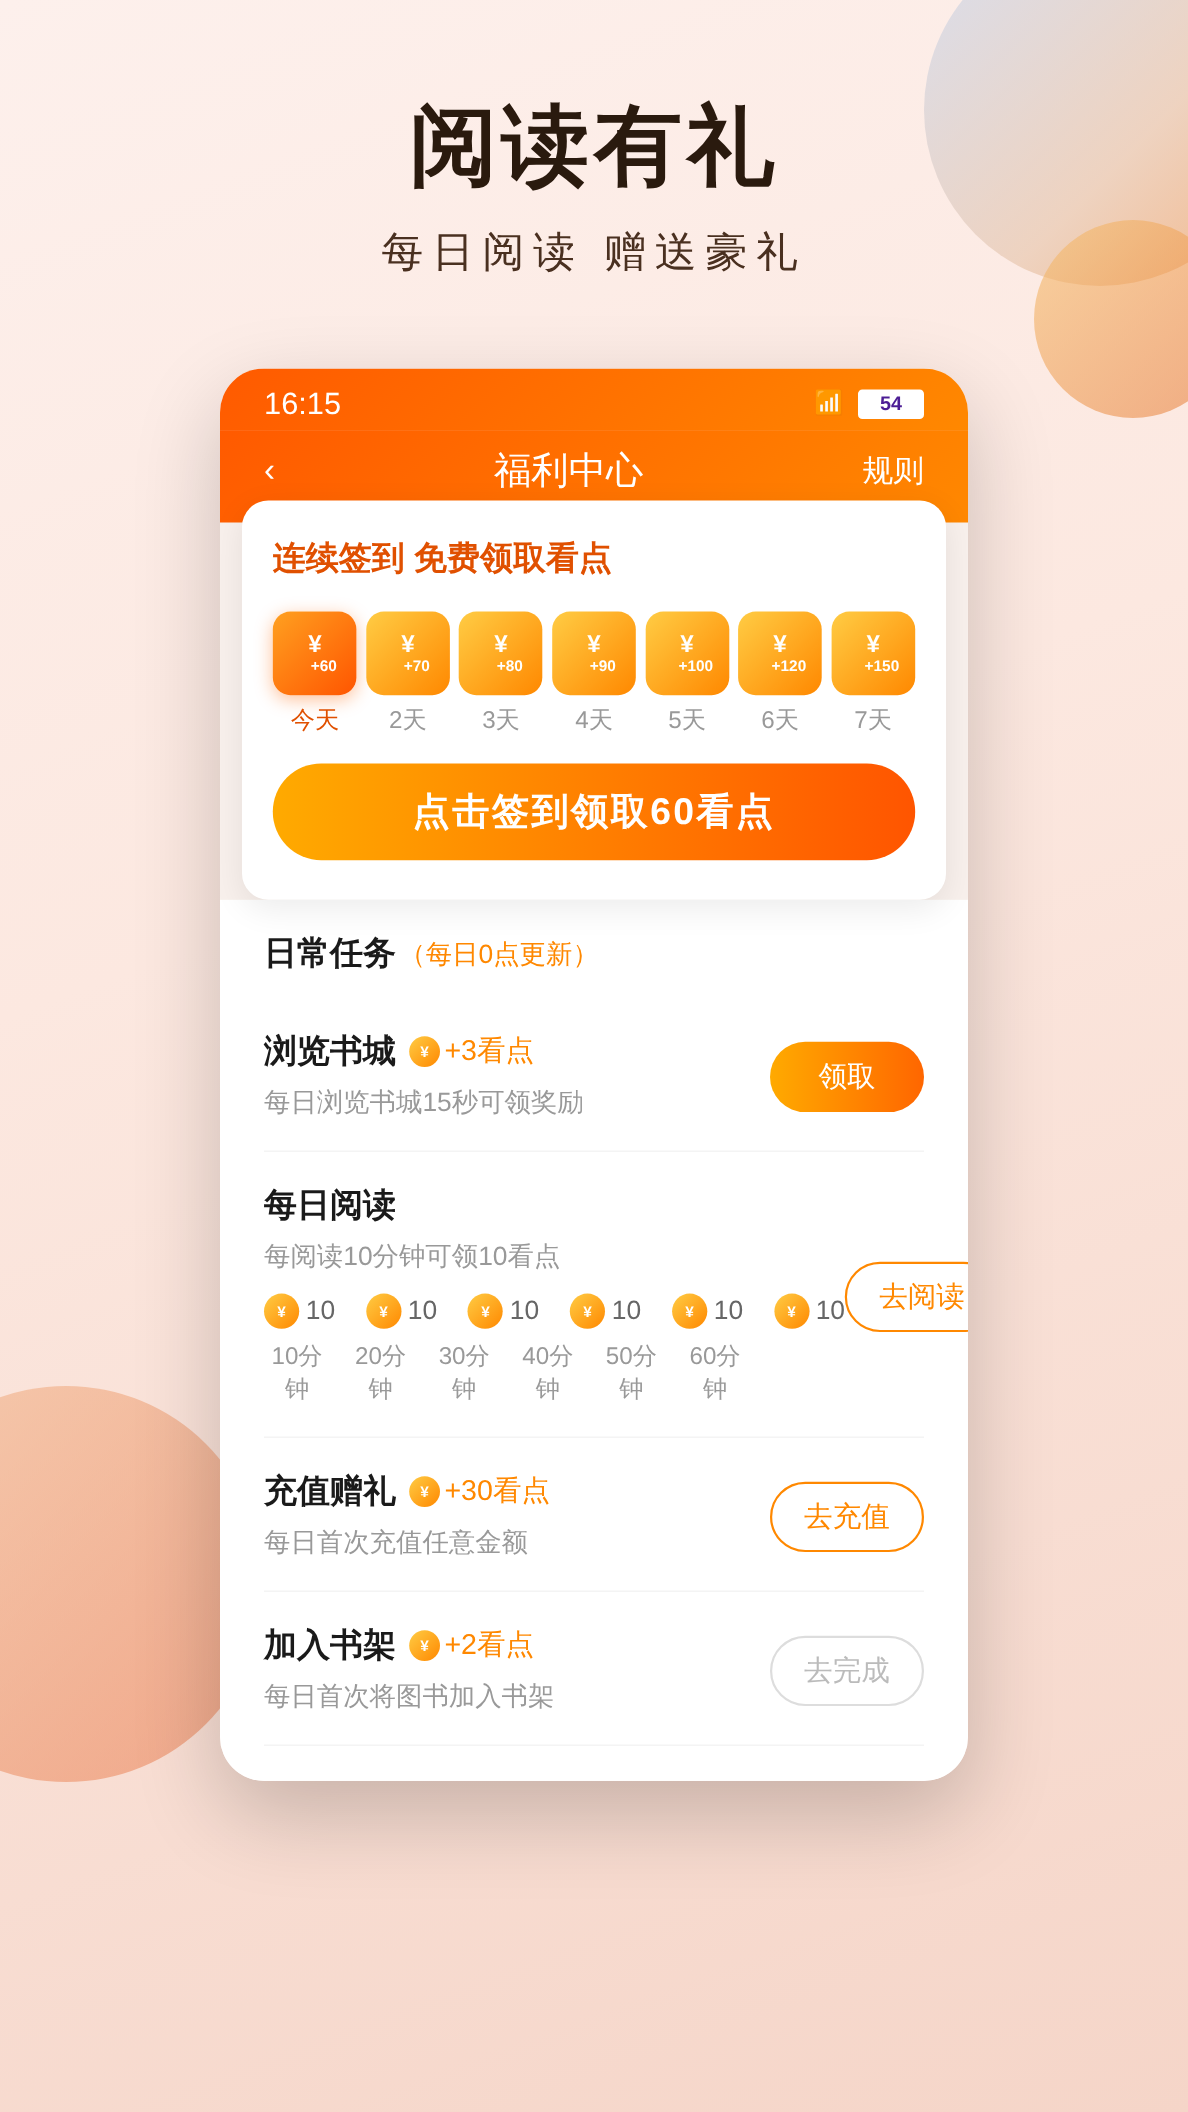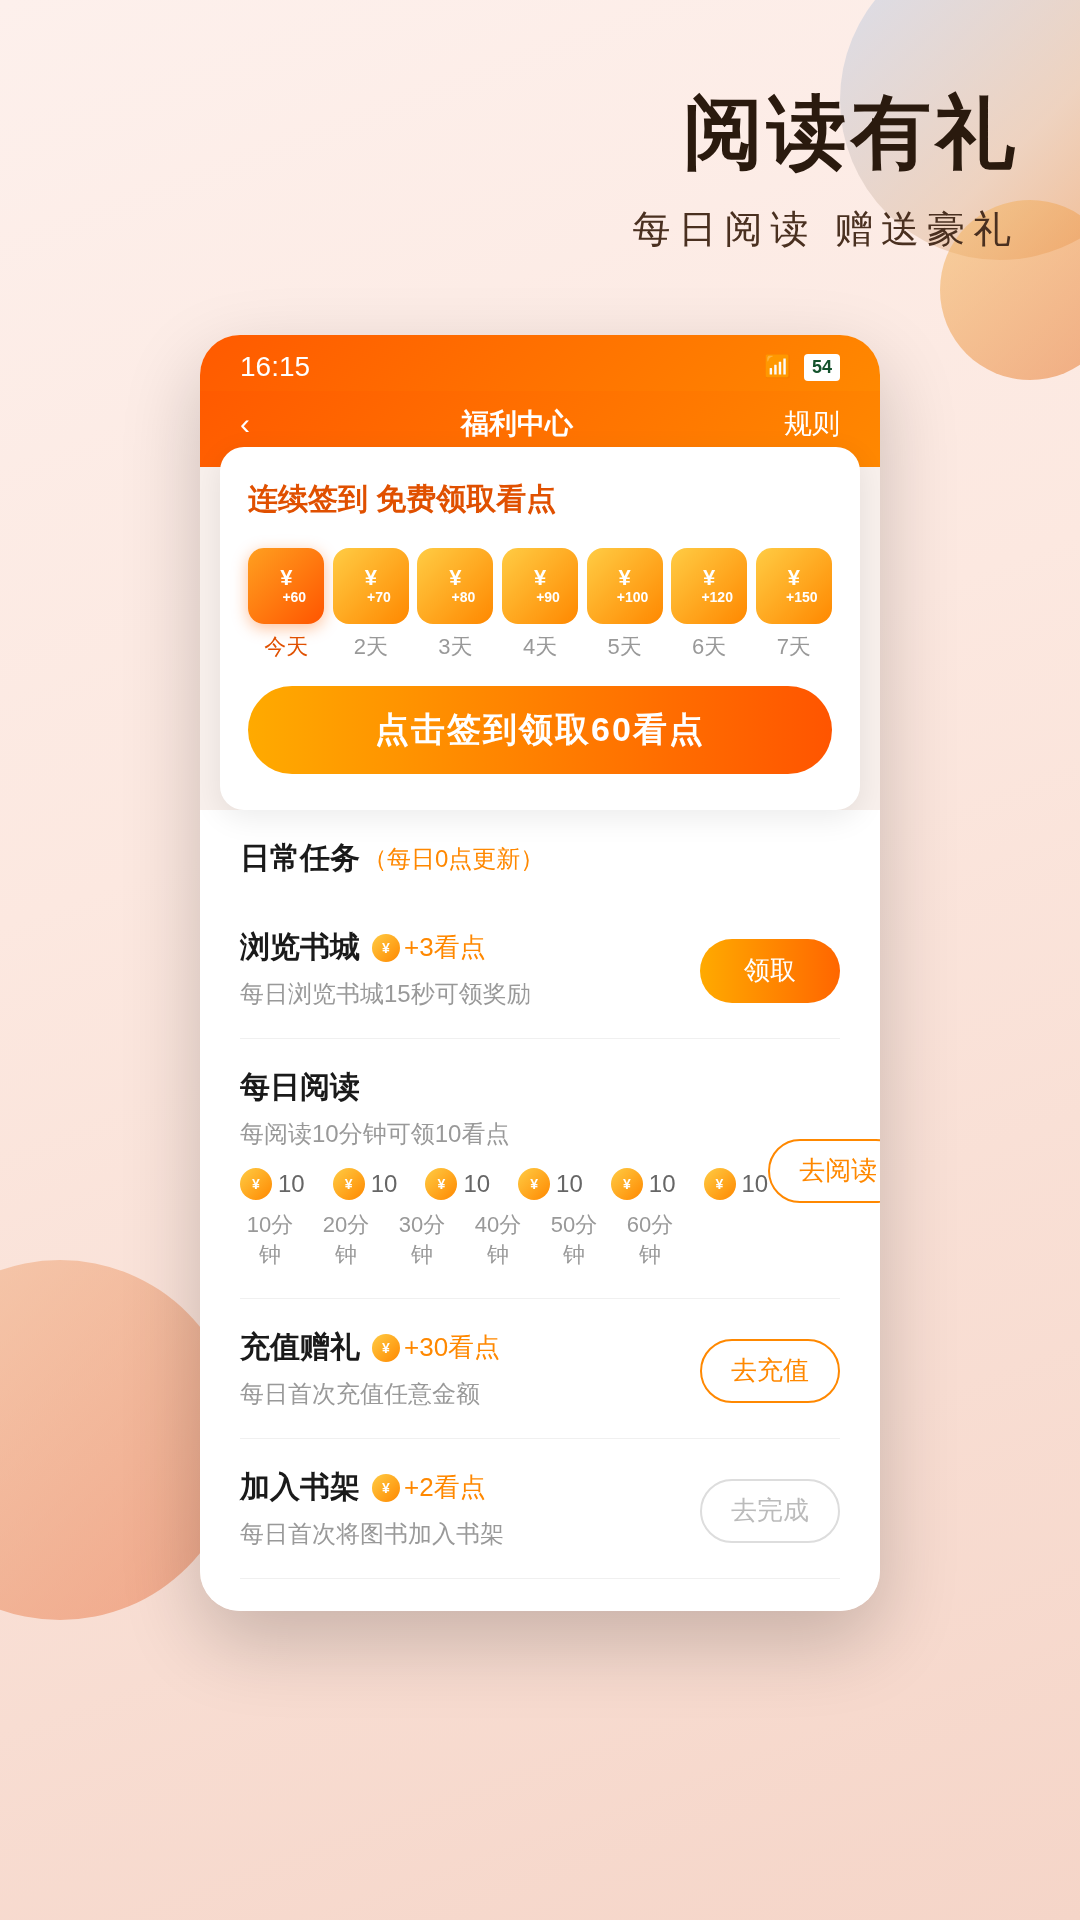--- a/index.html
+++ b/index.html
@@ -42,21 +42,21 @@
       height: 180px;
       border-radius: 50%;
       background: linear-gradient(135deg, #f5c070 0%, #e88040 100%);
       opacity: 0.6;
     }
 
     
     .page-header {
       position: relative;
       z-index: 2;
-      text-align: right;
+      text-align: center;
       padding: 80px 61px 40px;
     }
     .main-title {
       font-size: 80px;
       font-weight: 700;
       color: #2a1a0e;
       letter-spacing: 4px;
       margin-bottom: 16px;
     }
     .sub-title {
@@ -98,44 +98,44 @@
       display: flex;
       align-items: center;
       gap: 12px;
     }
     .wifi-icon {
       font-size: 22px;
       color: white;
     }
     .battery-badge {
       background: white;
-      color: #14532d;
+      color: #4c1d95;
       font-size: 18px;
-      padding: 3px 8px;
+      padding: 3px 20px;
       border-radius: 4px;
       font-weight: 600;
     }
 
     
     .nav-bar {
       background: linear-gradient(135deg, #ff5a00 0%, #ff8800 100%);
       padding: 14px 40px 24px;
       display: flex;
       justify-content: space-between;
       align-items: center;
     }
     .nav-back {
       font-size: 30px;
       color: white;
       font-weight: 300;
     }
     .nav-title {
-      font-size: 28px;
-      color: white;
-      font-weight: 700;
+      font-size: 34px;
+      color: white;
+      font-weight: 400;
     }
     .nav-rules {
       font-size: 28px;
       color: white;
     }
 
     
     .signin-card {
       background: white;
       border-radius: 24px;

